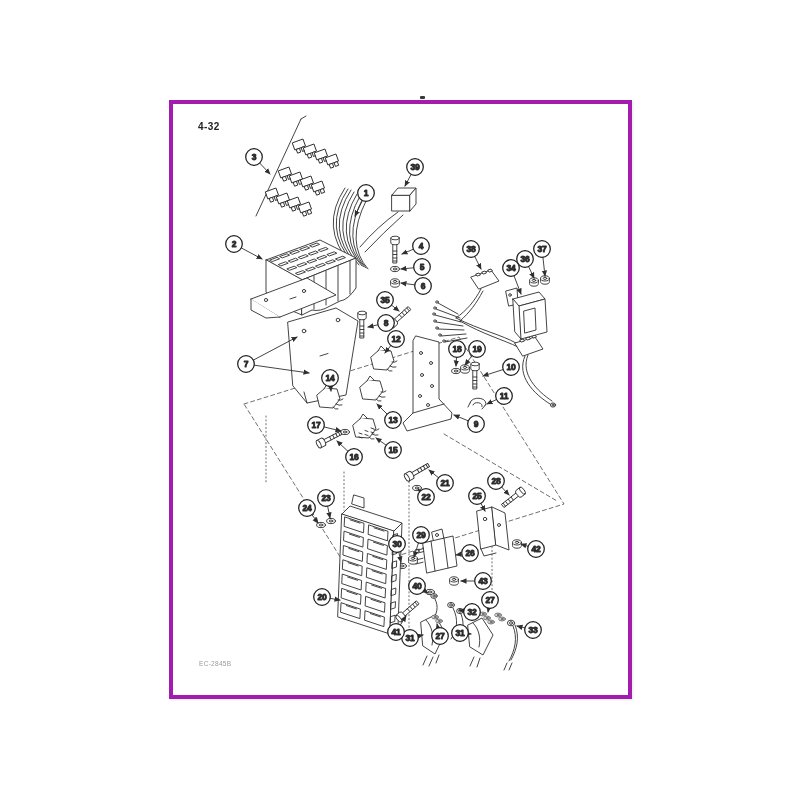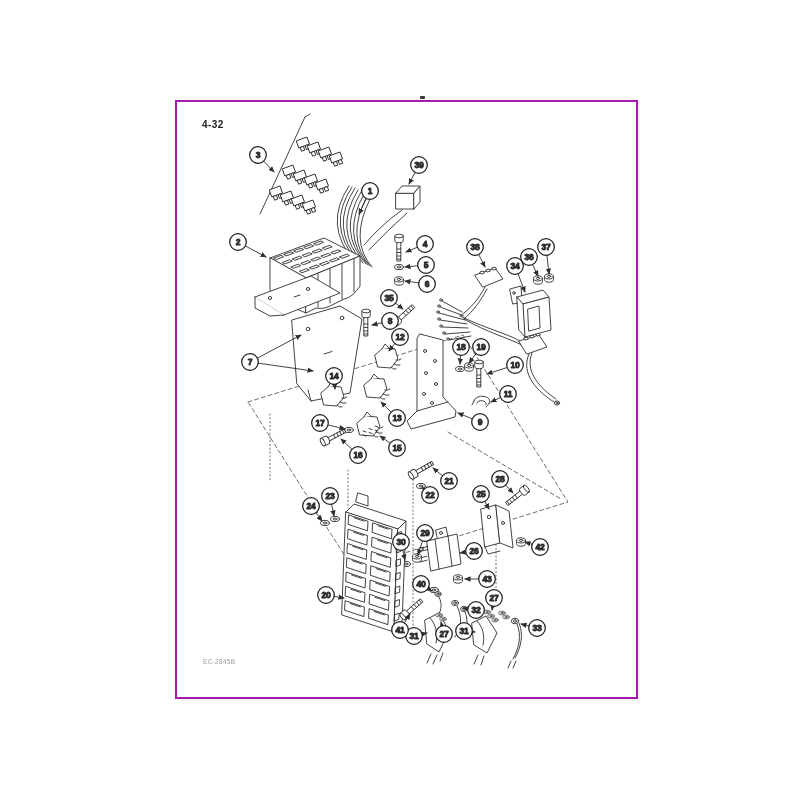--- a/index.html
+++ b/index.html
@@ -1,19 +1,19 @@
 <!DOCTYPE html>
 <html><head>
 <meta charset="utf-8">
 <style>
   html,body{margin:0;padding:0;width:800px;height:800px;background:#ffffff;overflow:hidden;}
   .stage{position:relative;width:800px;height:800px;background:#ffffff;font-family:"Liberation Sans",sans-serif;}
   .page{
-    position:absolute;left:175px;top:100px;width:463px;height:599px;
-    background:#ffffff;border:2px solid #a21caf;
+    position:absolute;left:169px;top:100px;width:463px;height:599px;
+    background:#ffffff;border:4px solid #a21caf;
     box-shadow:1px 1px 2px rgba(0,0,0,0.10);
     box-sizing:border-box;
   }
   .page-number{
     position:absolute;left:25px;top:17px;
     font-size:10px;font-weight:bold;color:#222;letter-spacing:.4px;
   }
   .figure-code{
     position:absolute;left:26px;top:556px;
     font-size:6.5px;color:#9a9a9a;letter-spacing:.3px;

